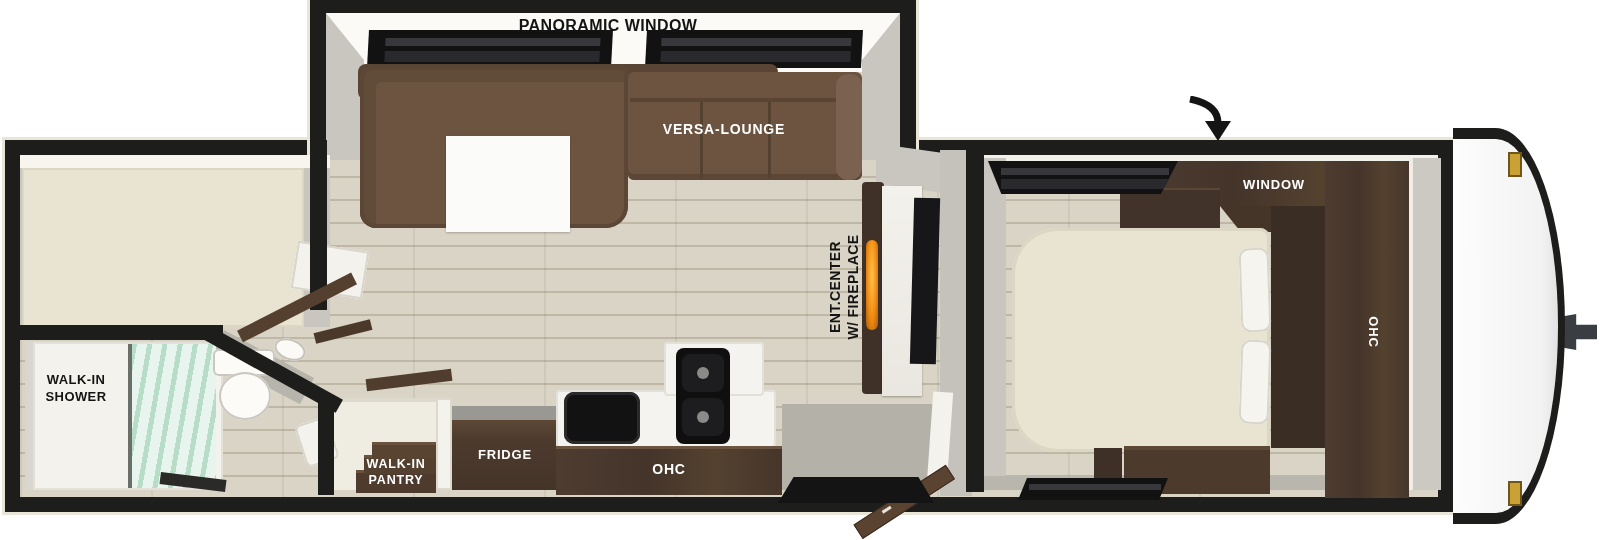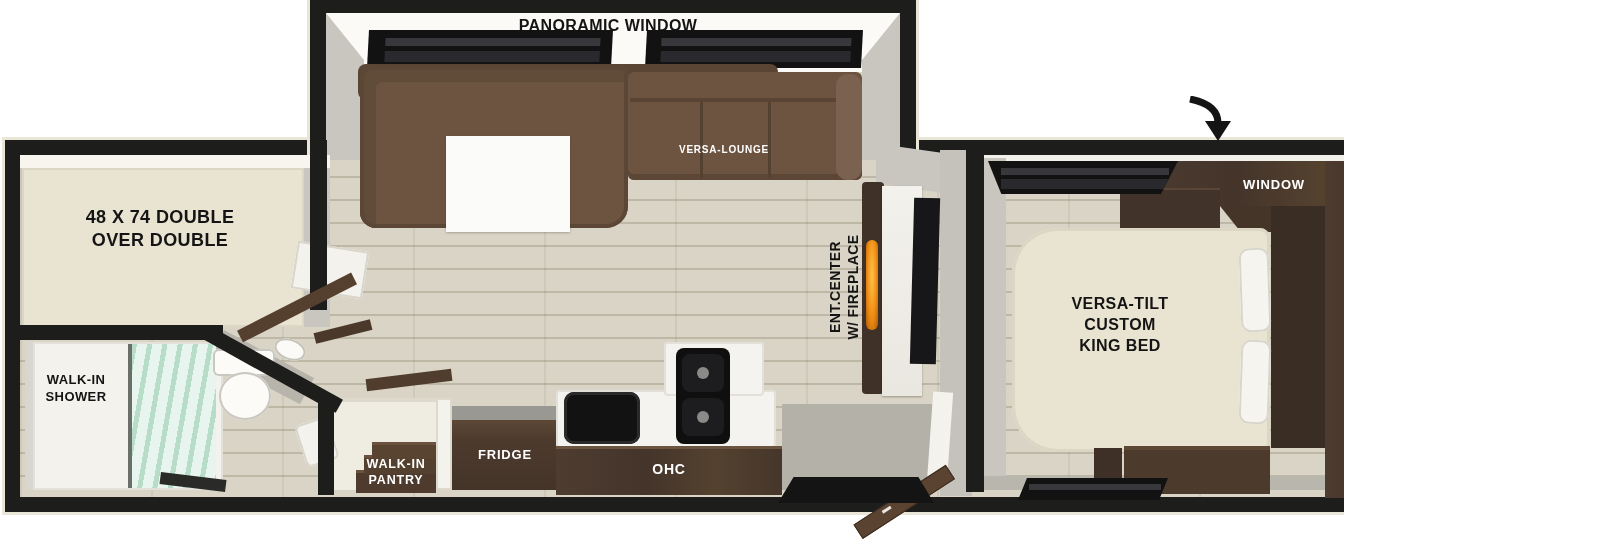--- a/index.html
+++ b/index.html
@@ -1,16 +1,16 @@
 <!DOCTYPE html>
 <html><head>
 <meta charset="utf-8">
 <style>
   html,body{margin:0;padding:0;background:#fff}
-  .stage{position:relative;width:1344px;height:540px;background:#ffffff;
+  .stage{position:relative;width:1600px;height:540px;background:#ffffff;
          font-family:"Liberation Sans",sans-serif;overflow:hidden}
   .abs{position:absolute}
   .wood{background-color:#d9d4c5;
         background-image:
           repeating-linear-gradient(180deg, rgba(0,0,0,0) 0 21px, rgba(110,98,75,.25) 21px 23px),
           repeating-linear-gradient(90deg, rgba(110,98,75,.10) 0 2px, rgba(0,0,0,0) 2px 131px)}
   .wall{background:#1d1d1b}
   .trim{box-shadow:0 0 0 3px #e9e5d7}
   .gray{background:#c9c6bf}
   .dgray{background:#b4b1a9}
@@ -58,34 +58,30 @@
   <div class="abs sofa" style="left:360px;top:66px;width:268px;height:162px;border-radius:12px 8px 22px 16px;
               box-shadow:inset 0 0 0 4px #5c4736, inset 10px 10px 0 6px #614b39;z-index:5"></div>
   <div class="abs" style="left:446px;top:136px;width:124px;height:96px;background:#fbfbf9;
               box-shadow:0 1px 2px rgba(0,0,0,.25);z-index:6"></div>
   <div class="abs sofa" style="left:628px;top:72px;width:234px;height:108px;border-radius:6px;
               box-shadow:inset 0 -6px 0 #5c4736;z-index:5"></div>
   <div class="abs" style="left:700px;top:100px;width:3px;height:78px;background:#54412f;z-index:6"></div>
   <div class="abs" style="left:768px;top:100px;width:3px;height:78px;background:#54412f;z-index:6"></div>
   <div class="abs sofad" style="left:630px;top:98px;width:230px;height:4px;z-index:6"></div>
   <div class="abs" style="left:836px;top:74px;width:26px;height:106px;background:#7a6150;border-radius:12px;z-index:6"></div>
-  <div class="abs lblw" style="left:644px;top:143px;width:160px;text-align:center;font-size:10px;z-index:7">VERSA-LOUNGE</div>
+  <div class="abs lblw" style="left:644px;top:120px;width:160px;text-align:center;font-size:14px;z-index:7">VERSA-LOUNGE</div>
 
   <svg class="abs" style="left:1186px;top:96px;z-index:7" width="48" height="46" viewBox="0 0 48 46">
     <path d="M4 3 C 24 7, 32 16, 32 27" fill="none" stroke="#141414" stroke-width="7"></path>
     <polygon points="19,25 45,25 32,45" fill="#141414"></polygon>
   </svg>
 
   <div class="abs gray" style="left:20px;top:155px;width:310px;height:172px;z-index:4"></div>
   <div class="abs" style="left:20px;top:155px;width:310px;height:13px;background:#f7f5ee;z-index:4"></div>
   <div class="abs cream" style="left:22px;top:168px;width:282px;height:159px;box-shadow:inset 0 0 0 2px #dcd7c4;z-index:5"></div>
-  <div class="abs lbl ctr" style="left:40px;top:206px;width:240px;font-size:18px;z-index:7">
-    <span>48 X 74 DOUBLE</span>
-    <span>OVER DOUBLE</span>
-  </div>
 
   <div class="abs wall" style="left:310px;top:140px;width:17px;height:170px;z-index:6"></div>
   <div class="abs wall" style="left:5px;top:325px;width:218px;height:15px;z-index:6"></div>
   <div class="abs wall" style="left:210px;top:326px;width:152px;height:15px;transform:rotate(29deg);transform-origin:left top;z-index:6"></div>
   <div class="abs wall" style="left:318px;top:395px;width:16px;height:100px;z-index:6"></div>
 
   <div class="abs white" style="left:294px;top:246px;width:72px;height:48px;transform:rotate(9deg);
               box-shadow:inset 0 0 0 2px #d8d5cc;z-index:5"></div>
   <div class="abs" style="left:224px;top:330px;width:102px;height:30px;background:#b7b4ac;transform:rotate(28deg);transform-origin:left top;z-index:5"></div>
   <div class="abs" style="left:274px;top:339px;width:32px;height:21px;border-radius:50%;background:#fbfaf7;
@@ -186,25 +182,20 @@
   <div class="abs lblw" style="left:1327px;top:318px;width:80px;height:28px;text-align:center;font-size:13px;
               transform:rotate(90deg);z-index:7">OHC</div>
   <div class="abs" style="left:1409px;top:158px;width:28px;height:332px;background:#ccc9c2;border-left:4px solid #efede6;z-index:5"></div>
 
   <div class="abs cream" style="left:1012px;top:228px;width:258px;height:224px;border-radius:46px 10px 10px 46px;
               box-shadow:inset 0 0 0 3px #dcd7c4;z-index:5"></div>
   <div class="abs" style="left:1240px;top:248px;width:30px;height:84px;background:#f6f4ee;border-radius:10px;
               box-shadow:inset 0 0 0 2px #d8d5cc;transform:rotate(-2deg);z-index:6"></div>
   <div class="abs" style="left:1240px;top:340px;width:30px;height:84px;background:#f6f4ee;border-radius:10px;
               box-shadow:inset 0 0 0 2px #d8d5cc;transform:rotate(2deg);z-index:6"></div>
-  <div class="abs lbl ctr" style="left:1020px;top:294px;width:200px;font-size:16px;z-index:7">
-    <span>VERSA-TILT</span>
-    <span>CUSTOM</span>
-    <span>KING BED</span>
-  </div>
 
   <div class="abs" style="left:1124px;top:446px;width:146px;height:44px;background:#4c3a2d;border-top:4px solid #5d4835;z-index:5"></div>
   <div class="abs" style="left:1094px;top:448px;width:28px;height:40px;background:#3e3026;z-index:5"></div>
 
   <div class="abs win" style="left:1018px;top:478px;width:150px;height:22px;clip-path:polygon(6% 0,100% 0,94% 100%,0 100%);z-index:6">
     <div class="slat" style="top:6px;height:6px"></div>
   </div>
 
   <div class="abs" style="left:1545px;top:314px;width:52px;height:36px;background:#3a3d42;
               clip-path:polygon(0 15%,60% 0,60% 30%,100% 30%,100% 70%,60% 70%,60% 100%,0 85%);z-index:2"></div>

